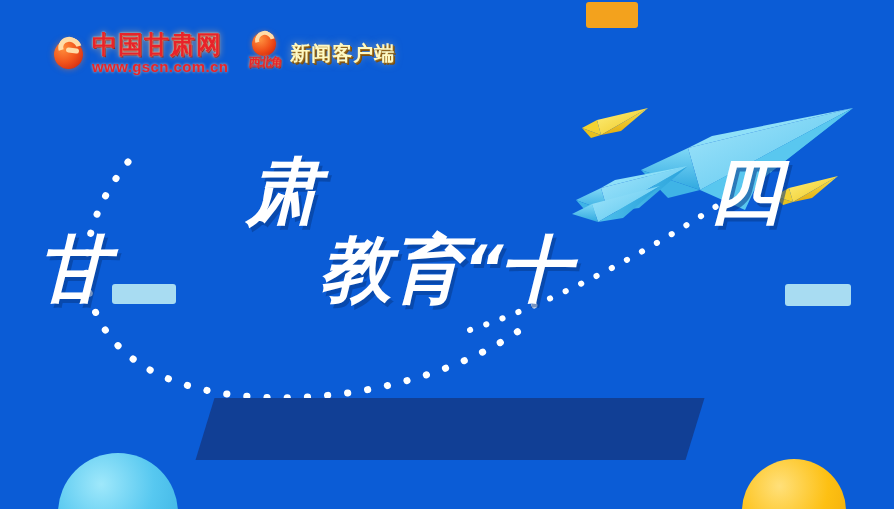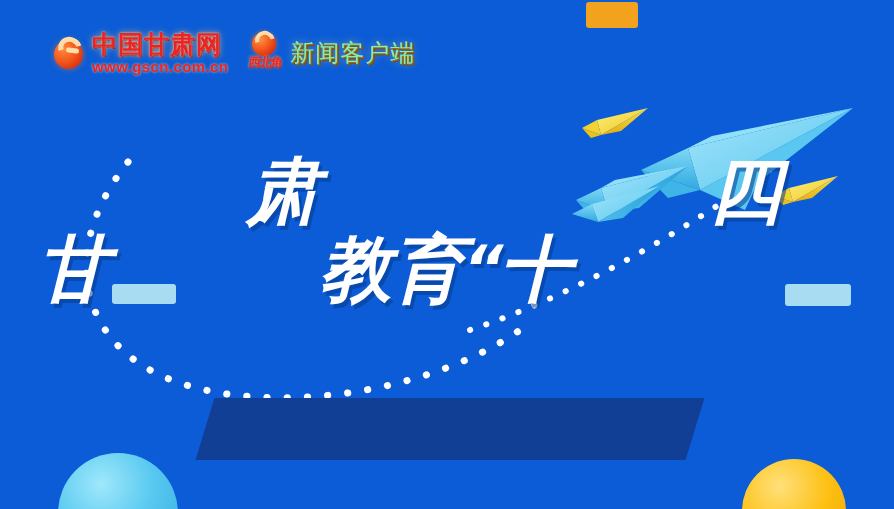--- a/index.html
+++ b/index.html
@@ -142,24 +142,24 @@
     font-family: "DejaVu Sans", "Liberation Sans", sans-serif;
     font-size: 12px;
     font-weight: bold;
     letter-spacing: -1px;
     color: #e8232a;
     text-shadow: 0 0 3px rgba(255,205,140,0.95), 1px 1px 0 #8d0d10;
     transform: skewX(-6deg);
   }
   .logo2-name {
     font-family: "DejaVu Sans", "Liberation Sans", sans-serif;
-    font-size: 24px;
-    font-weight: normal;
+    font-size: 20px;
+    font-weight: bold;
     letter-spacing: 1px;
-    color: #86efac;
+    color: #fef9c3;
     text-shadow:
       1px 1px 0 #9a6a1a,
       2px 2px 0 #7a4f10,
       0 0 8px rgba(255,220,150,0.55);
   }
 
   
   .deco {
     position: absolute;
     inset: 0;

